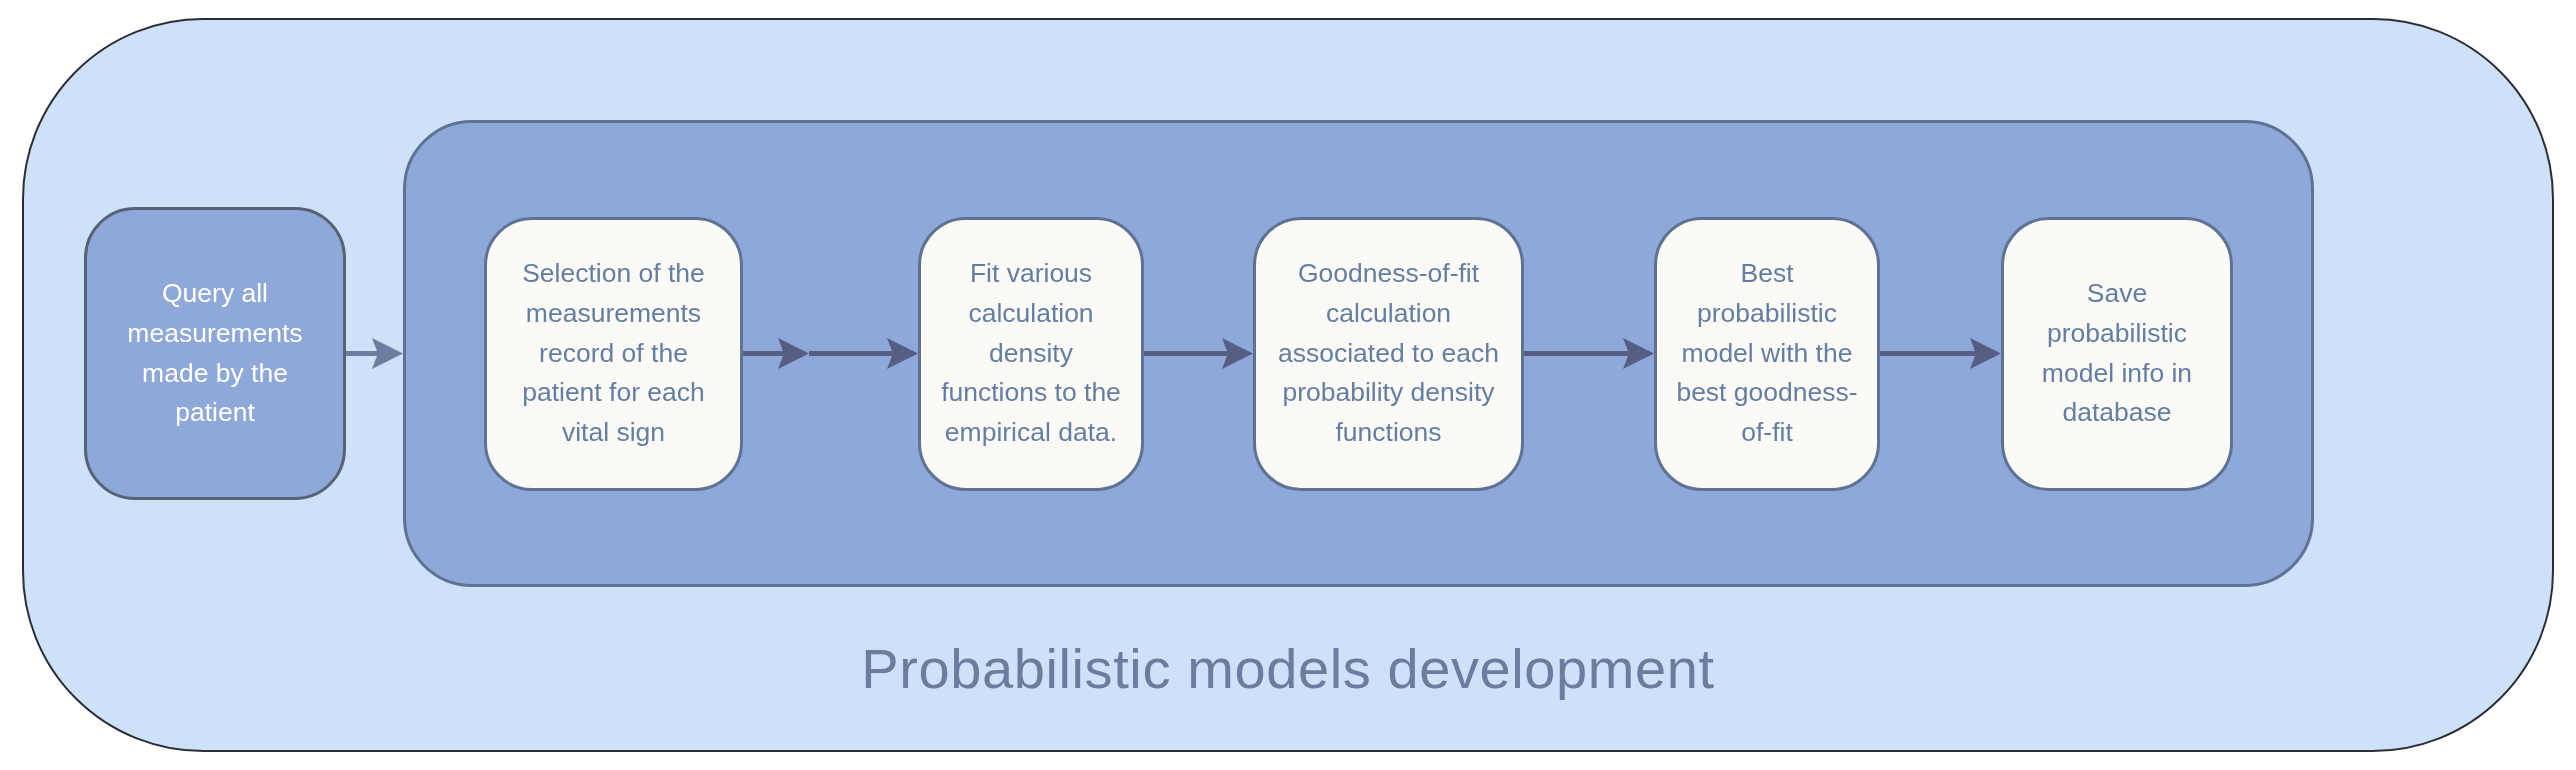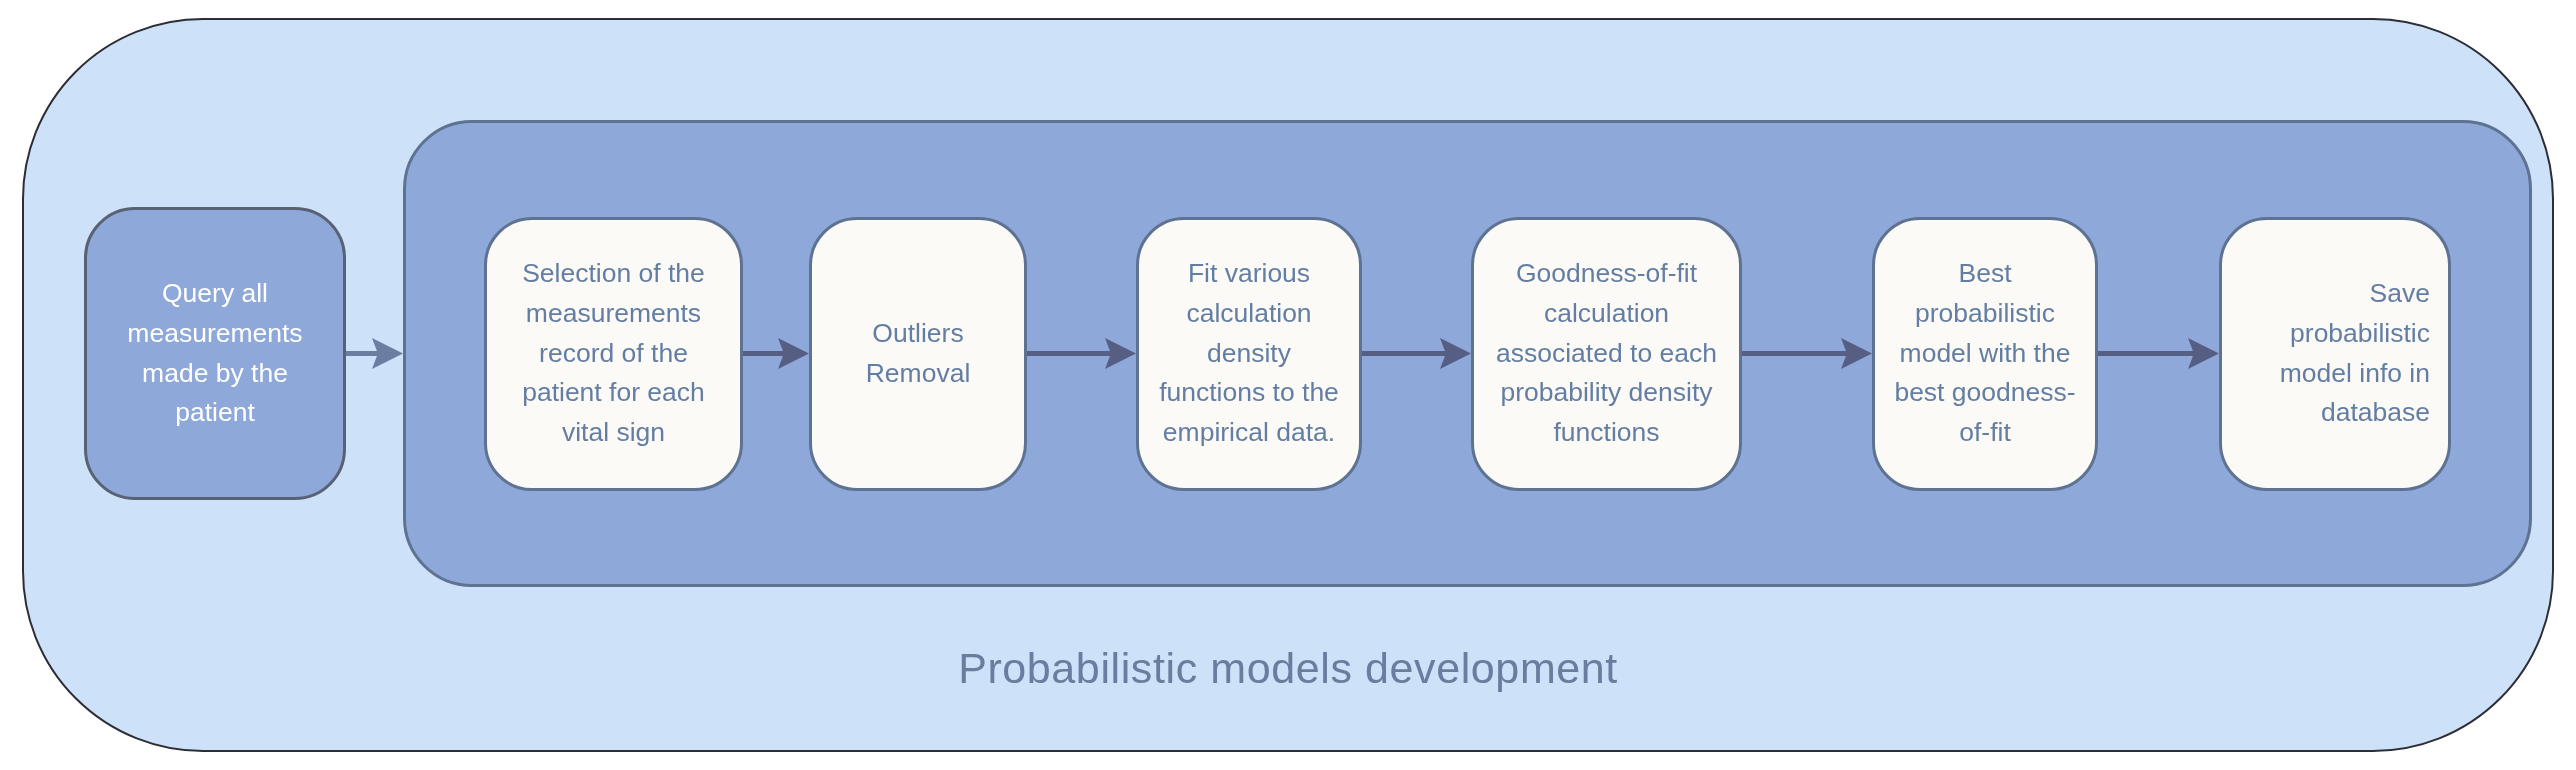--- a/index.html
+++ b/index.html
@@ -67,21 +67,21 @@
     align-items: center;
     padding: 16px 78px;
   }
 
   .step-node { height: 274px; }
   .w0 { width: 259px; }
   .w1 { width: 218px; }
   .w2 { width: 226px; }
   .w3 { width: 271px; }
   .w4 { width: 226px; }
-  .w5 { width: 232px; text-align: right; }
+  .w5 { width: 232px; }
 
   .arrow {
     flex: none;
     height: 34px;
     display: flex;
     align-items: center;
   }
   .a-start { width: 57px; }
   .g0 { width: 66px; }
   .g1 { width: 109px; }
@@ -105,21 +105,21 @@
   .a-start .shaft { background: var(--arrow-start, #6b7da0); }
   .a-start .head  { background: var(--arrow-start, #6b7da0); }
 
   .caption-wrap {
     flex: 1;
     display: flex;
     align-items: center;
     justify-content: center;
   }
   .caption {
-    font-size: 43px;
+    font-size: 56px;
     letter-spacing: 0.6px;
     color: var(--caption-text, #6a7d9e);
   }
 </style>
 </head>
 <body>
 
 <div class="canvas">
   <div class="outer">
 
@@ -138,23 +138,20 @@
 
         <div class="node step-node w0">
           <span>Selection of the measurements record of the patient for each vital sign</span>
         </div>
 
         <div class="arrow g0">
           <span class="shaft"></span>
           <span class="head"></span>
         </div>
 
-        <div class="node step-node w1">
-          <span>Outliers Removal</span>
-        </div>
 
         <div class="arrow g1">
           <span class="shaft"></span>
           <span class="head"></span>
         </div>
 
         <div class="node step-node w2">
           <span>Fit various calculation density functions to the empirical data.</span>
         </div>
 

